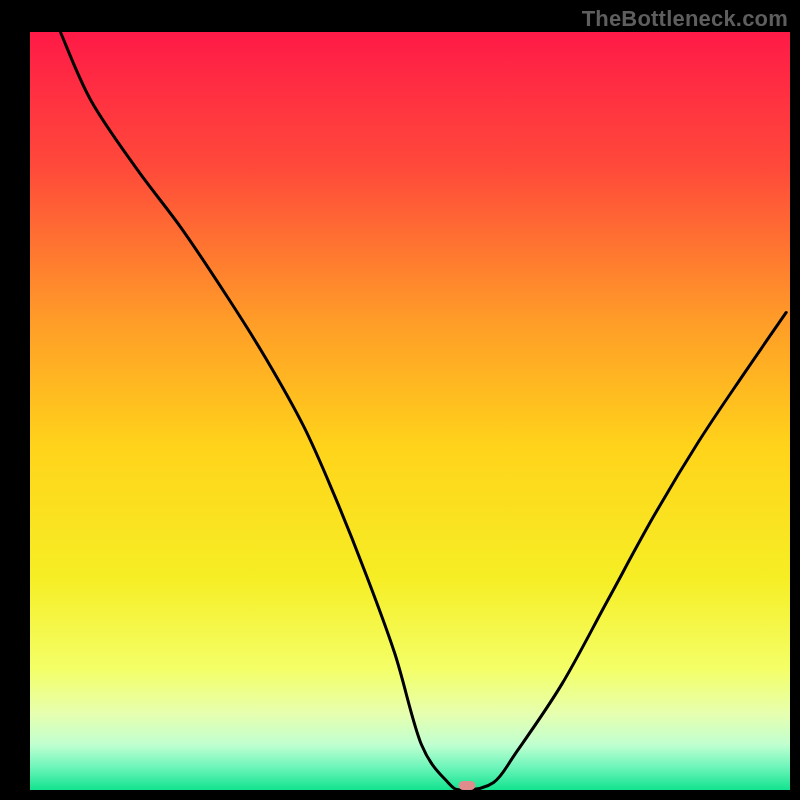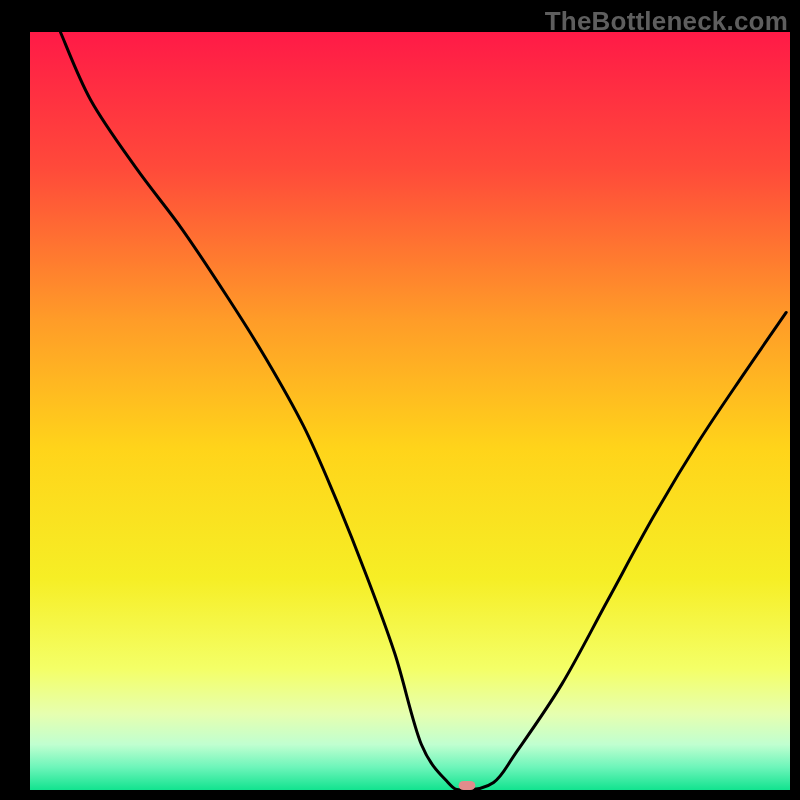--- a/index.html
+++ b/index.html
@@ -19,21 +19,21 @@
     display: block;
     position: absolute;
     top: 0;
     left: 0;
   }
   .watermark {
     position: absolute;
     top: 6px;
     right: 12px;
     font-family: Arial, Helvetica, sans-serif;
-    font-size: 26px;
+    font-size: 22px;
     font-weight: 600;
     color: #5e5e5e;
     letter-spacing: 0.2px;
   }
 </style>
 </head>
 <body>
 
 <div class="chart-container">
   <svg id="chart-svg" width="800" height="800" viewBox="0 0 800 800">

